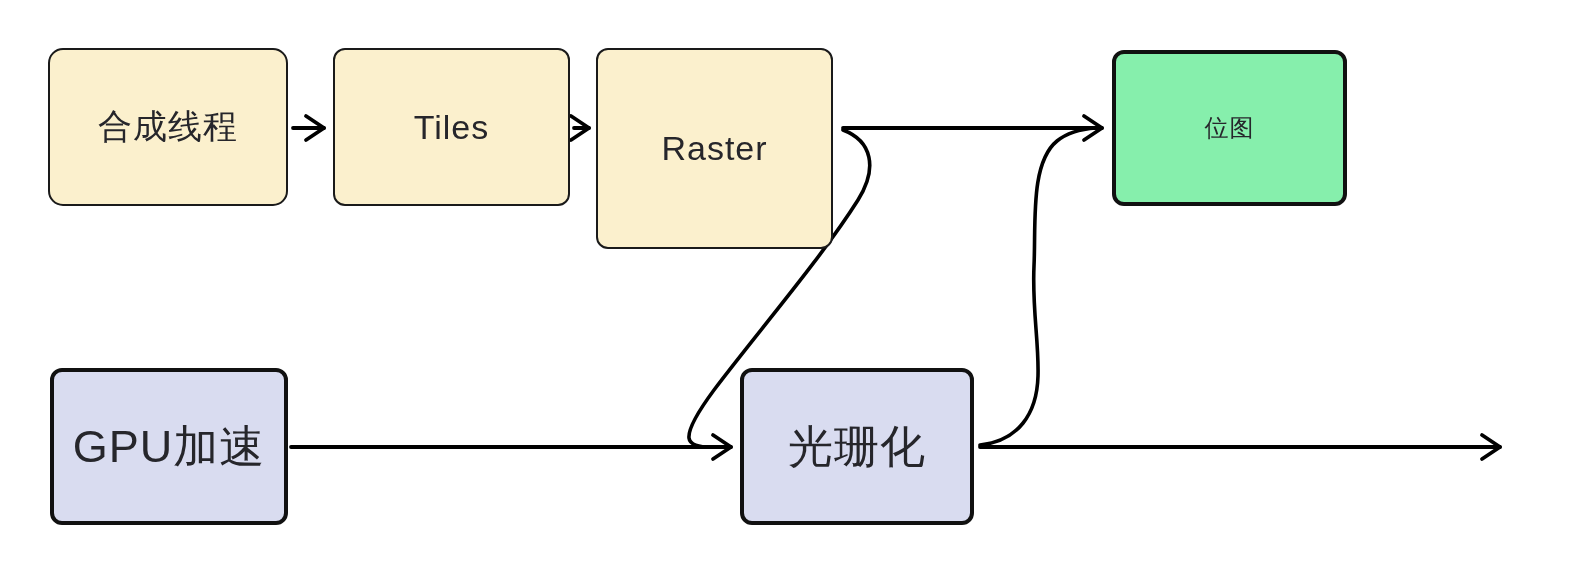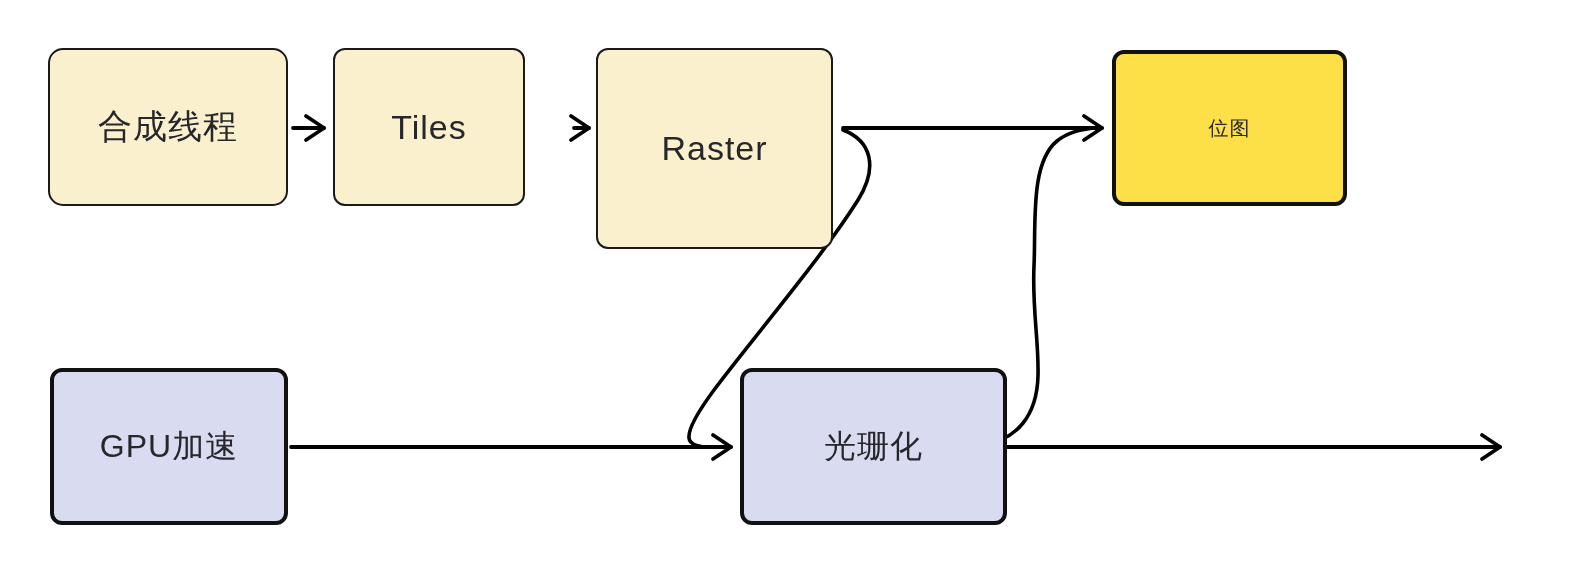--- a/index.html
+++ b/index.html
@@ -32,35 +32,35 @@
     color: #26262b;
     text-align: center;
     letter-spacing: 1px;
   }
   .node-yellow {
     background: #fbf0cd;
     border: 2.5px solid #1a1a1a;
     font-size: 34px;
   }
   .node-blue {
-    background: #fde047;
+    background: #86efac;
     border: 4px solid #111111;
-    font-size: 20px;
+    font-size: 24px;
   }
   .node-purple {
     background: #d9dcf0;
     border: 4px solid #111111;
-    font-size: 32px;
+    font-size: 45px;
   }
   #node-compositor { left: 48px;  top: 48px;  width: 240px; height: 158px; border-radius: 15px; }
-  #node-tiles      { left: 333px; top: 48px;  width: 192px; height: 158px; }
+  #node-tiles      { left: 333px; top: 48px;  width: 237px; height: 158px; }
   #node-raster     { left: 596px; top: 48px;  width: 237px; height: 201px; align-items: center; }
   #node-bitmap     { left: 1112px; top: 50px; width: 235px; height: 156px; }
   #node-gpu        { left: 50px;  top: 368px; width: 238px; height: 157px; }
-  #node-rasterize  { left: 740px; top: 368px; width: 267px; height: 157px; }
+  #node-rasterize  { left: 740px; top: 368px; width: 234px; height: 157px; }
   .watermark {
     position: absolute;
     right: 10px;
     bottom: 8px;
     font-size: 17px;
     color: #c9c9c9;
     letter-spacing: 1px;
     user-select: none;
   }
 </style>

